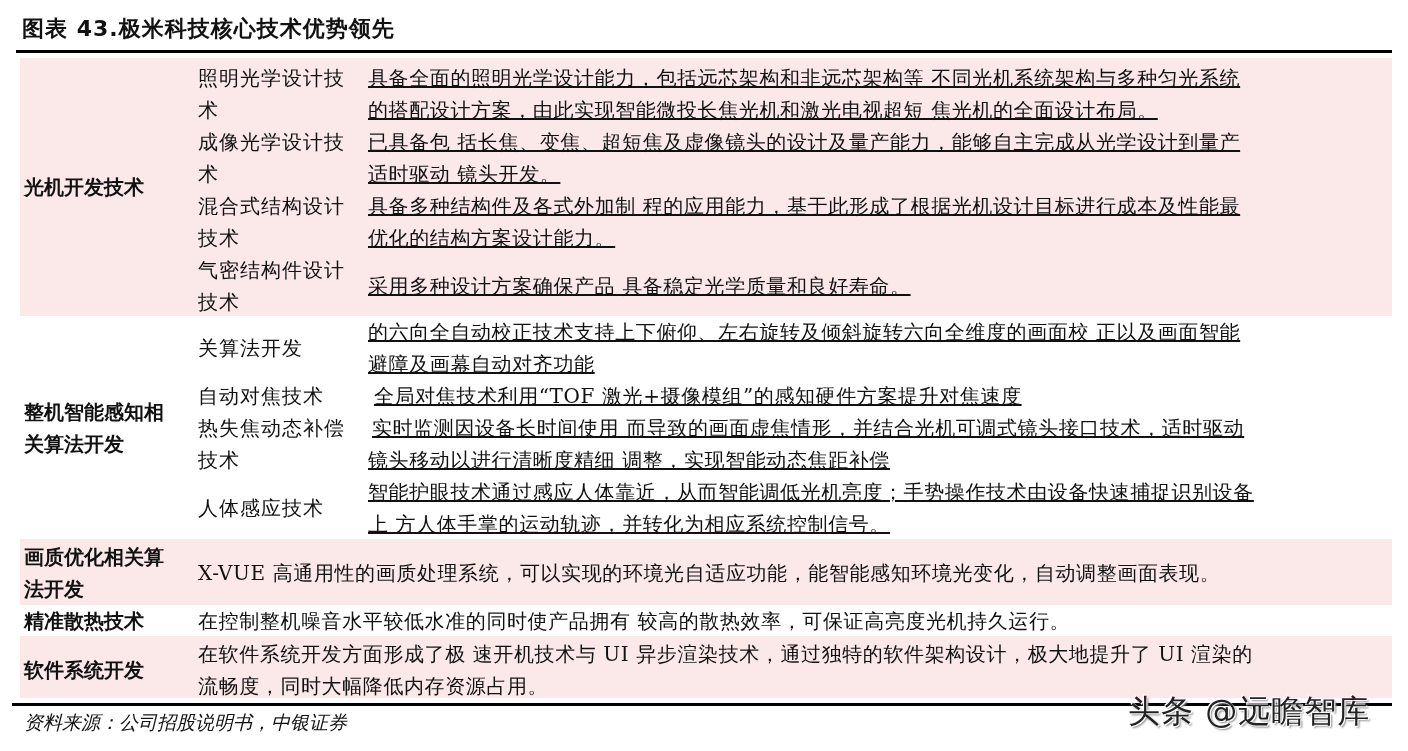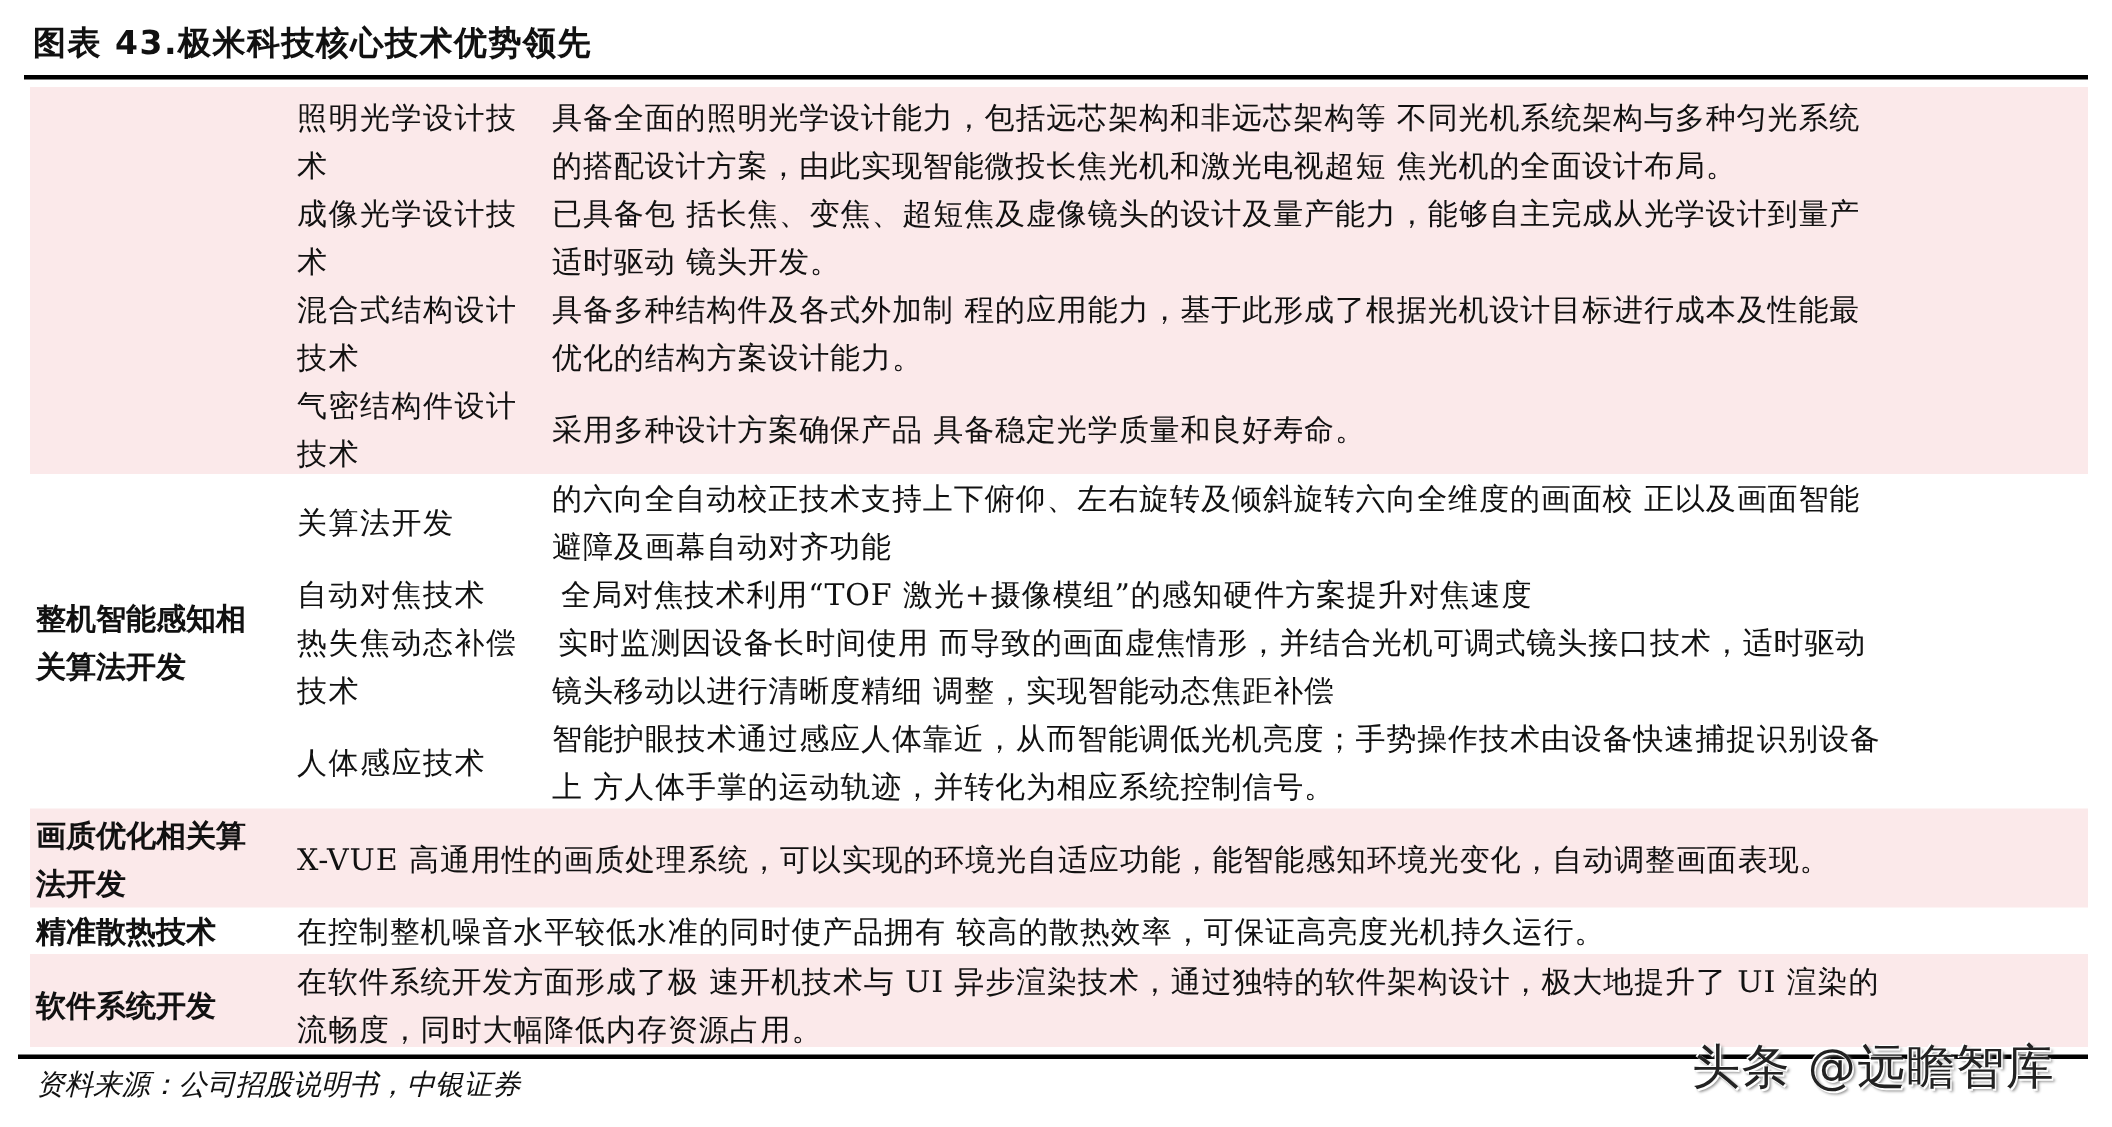--- a/index.html
+++ b/index.html
@@ -8,37 +8,38 @@
   .title { position: absolute; left: 22px; top: 14px; font-size: 22px; font-weight: bold;
            font-family: "DejaVu Sans", "Liberation Sans", sans-serif; letter-spacing: 1px; }
   .top-rule { position: absolute; left: 16px; top: 50px; width: 1376px; height: 3px; background: #000; }
   .bottom-rule { position: absolute; left: 12px; top: 703px; width: 1380px; height: 3px; background: #000; }
   .table { position: absolute; left: 20px; top: 58px; width: 1372px; }
   .row { position: absolute; left: 0; width: 1372px; }
   .row.pink { background: #fbe9ea; }
   .cat { position: absolute; left: 4px; font-weight: bold; font-size: 20px;
          font-family: "DejaVu Sans", "Liberation Sans", sans-serif; line-height: 32px; width: 170px; }
   .sub { position: absolute; left: 178px; font-size: 20px; line-height: 32px; width: 170px; letter-spacing: 1px; }
-  .desc { position: absolute; left: 348px; font-size: 20px; line-height: 32px; width: 1024px; letter-spacing: 0.6px; }
+  .desc { position: absolute; left: 348px; font-size: 20px; line-height: 32px; width: 1024px; letter-spacing: 0.6px; text-decoration: underline; }
   .desc-wide { position: absolute; left: 178px; font-size: 20px; line-height: 32px; width: 1194px; letter-spacing: 0.6px; }
   .source { position: absolute; left: 24px; top: 710px; font-size: 19px; font-style: italic; }
   .watermark { position: absolute; left: 1128px; top: 690px; font-size: 32px;
                font-family: "DejaVu Sans", "Liberation Sans", sans-serif; color: #222;
                text-shadow: 1px 1px 0 #fff, -1px -1px 0 #fff, 2px 2px 2px #888; letter-spacing: 1px; }
   .nowrap { white-space: nowrap; }
 </style>
 </head>
 <body>
 
 <div class="title">图表 43.极米科技核心技术优势领先</div>
 <div class="top-rule"></div>
 
 <div class="table">
 
   <div class="row pink" style="top:0; height:258px;">
+    <div class="cat" style="top:113px;">光机开发技术</div>
 
     <div class="sub nowrap" style="top:4px;">照明光学设计技</div>
     <div class="sub nowrap" style="top:36px;">术</div>
     <div class="desc nowrap" style="top:4px;">具备全面的照明光学设计能力，包括远芯架构和非远芯架构等 不同光机系统架构与多种匀光系统</div>
     <div class="desc nowrap" style="top:36px;">的搭配设计方案，由此实现智能微投长焦光机和激光电视超短 焦光机的全面设计布局。</div>
 
     <div class="sub nowrap" style="top:68px;">成像光学设计技</div>
     <div class="sub nowrap" style="top:100px;">术</div>
     <div class="desc nowrap" style="top:68px;">已具备包 括长焦、变焦、超短焦及虚像镜头的设计及量产能力，能够自主完成从光学设计到量产</div>
     <div class="desc nowrap" style="top:100px;">适时驱动 镜头开发。</div>

